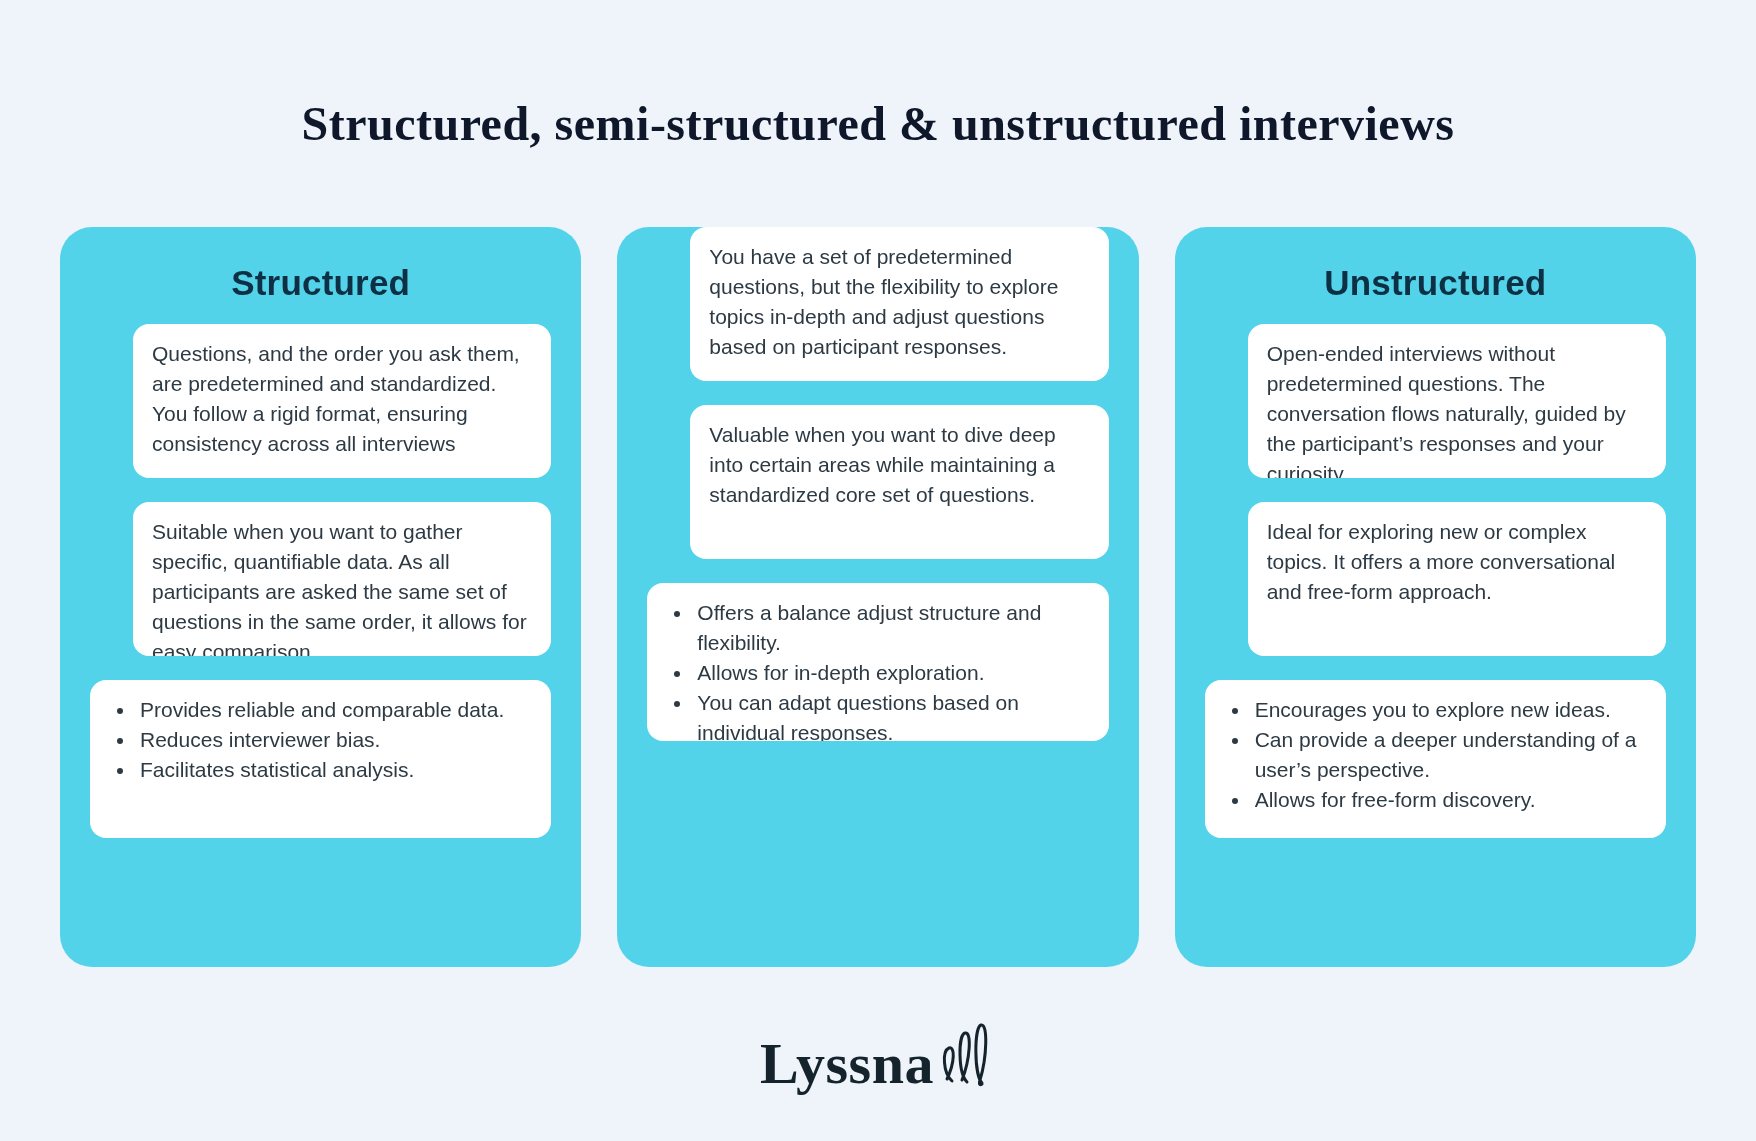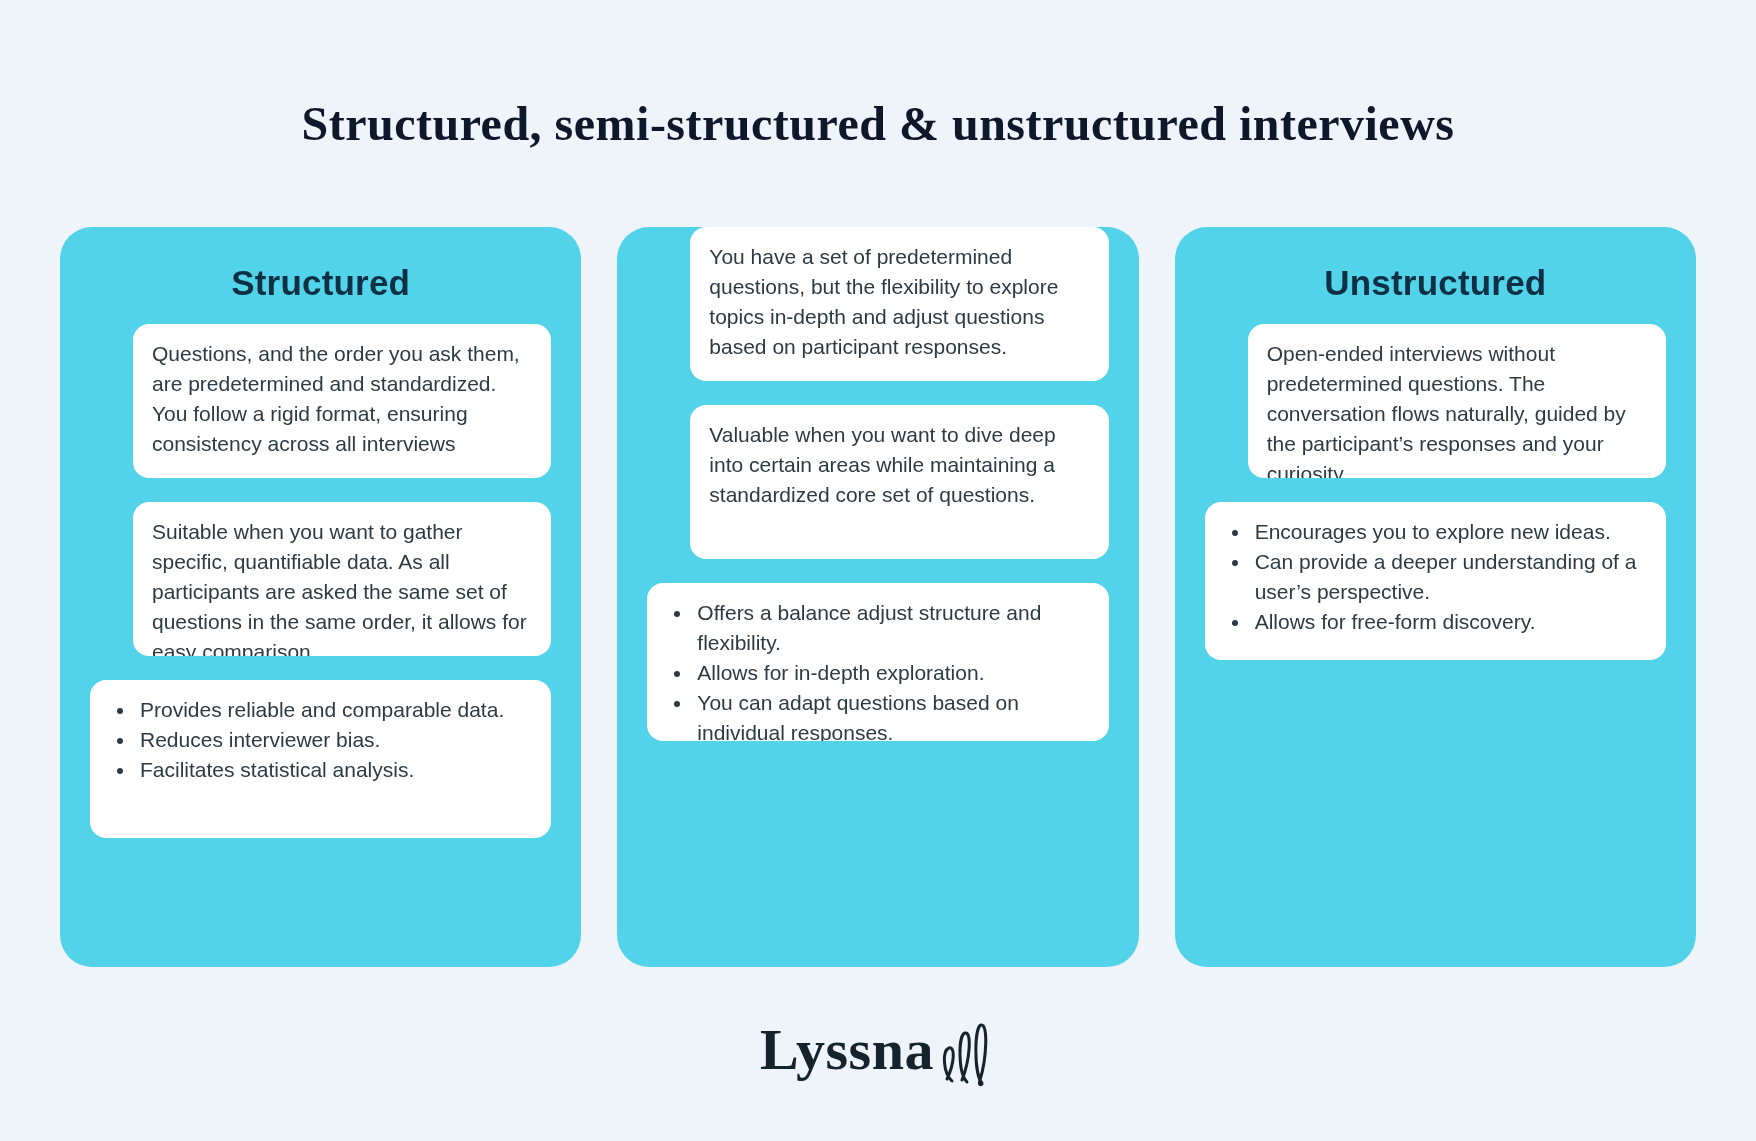--- a/index.html
+++ b/index.html
@@ -52,20 +52,21 @@
   }
   .box.desc, .box.use { height: 154px; margin-left: 43px; }
   .box.use, .box.benefits { margin-top: 24px; }
   .box.benefits { height: 158px; }
   .box ul { margin: 0; padding-left: 27px; list-style-type: disc; }
   .box ul li { padding-left: 4px; }
   .footer {
     margin-top: 54px;
     display: flex;
     justify-content: center;
+    align-items: flex-end;
   }
   .logo-wordmark {
     font-family: "Liberation Serif", "DejaVu Serif", serif;
     font-weight: 600;
     font-size: 58px;
     line-height: 1;
     color: #15232c;
     letter-spacing: 0.5px;
   }
   .logo-mark { margin-left: 4px; margin-bottom: 2px; }
@@ -108,20 +109,23 @@
         <li>You can adapt questions based on individual responses.</li>
       </ul>
     </div>
   </div>
 
   <div class="card">
     <div class="card-title">Unstructured</div>
     <div class="box desc">
       <p>Open-ended interviews without predetermined questions. The conversation flows naturally, guided by the participant’s responses and your curiosity.</p>
     </div>
+    <div class="box use">
+      <p>Ideal for exploring new or complex topics. It offers a more conversational and free-form approach.</p>
+    </div>
     <div class="box benefits">
       <ul>
         <li>Encourages you to explore new ideas.</li>
         <li>Can provide a deeper understanding of a user’s perspective.</li>
         <li>Allows for free-form discovery.</li>
       </ul>
     </div>
   </div>
 
 </div>

